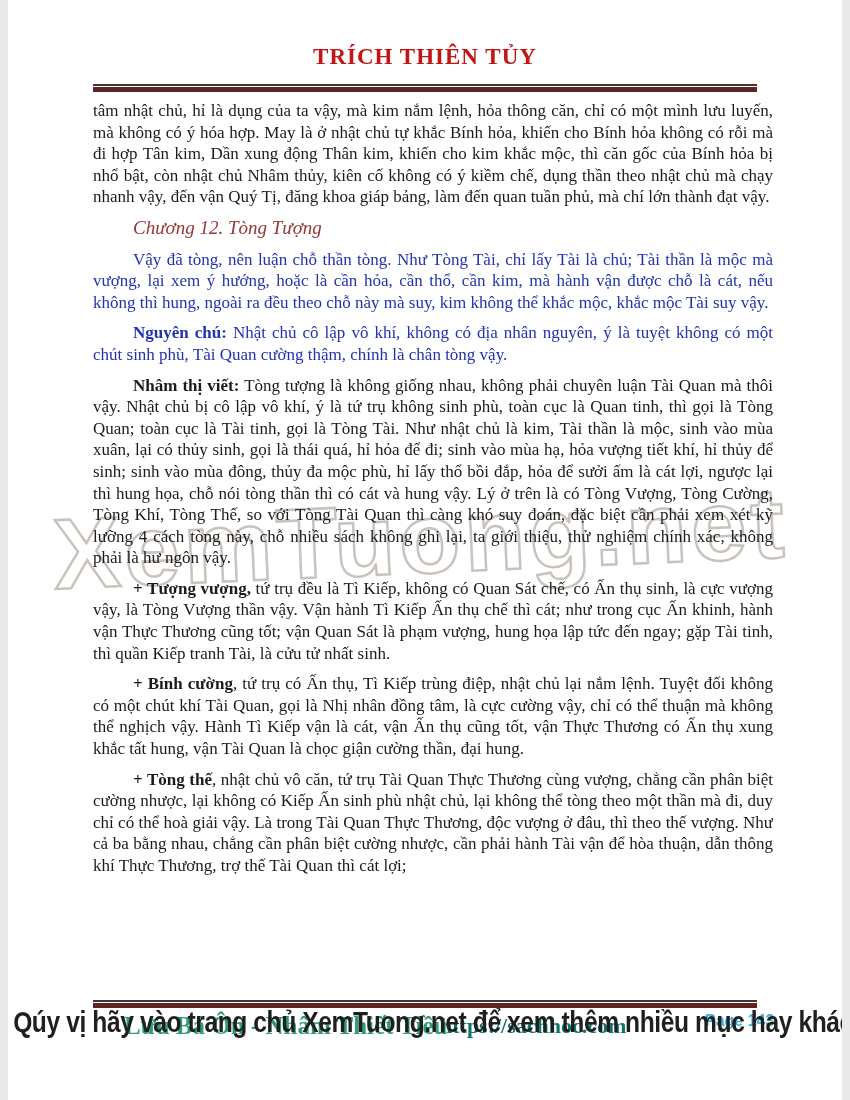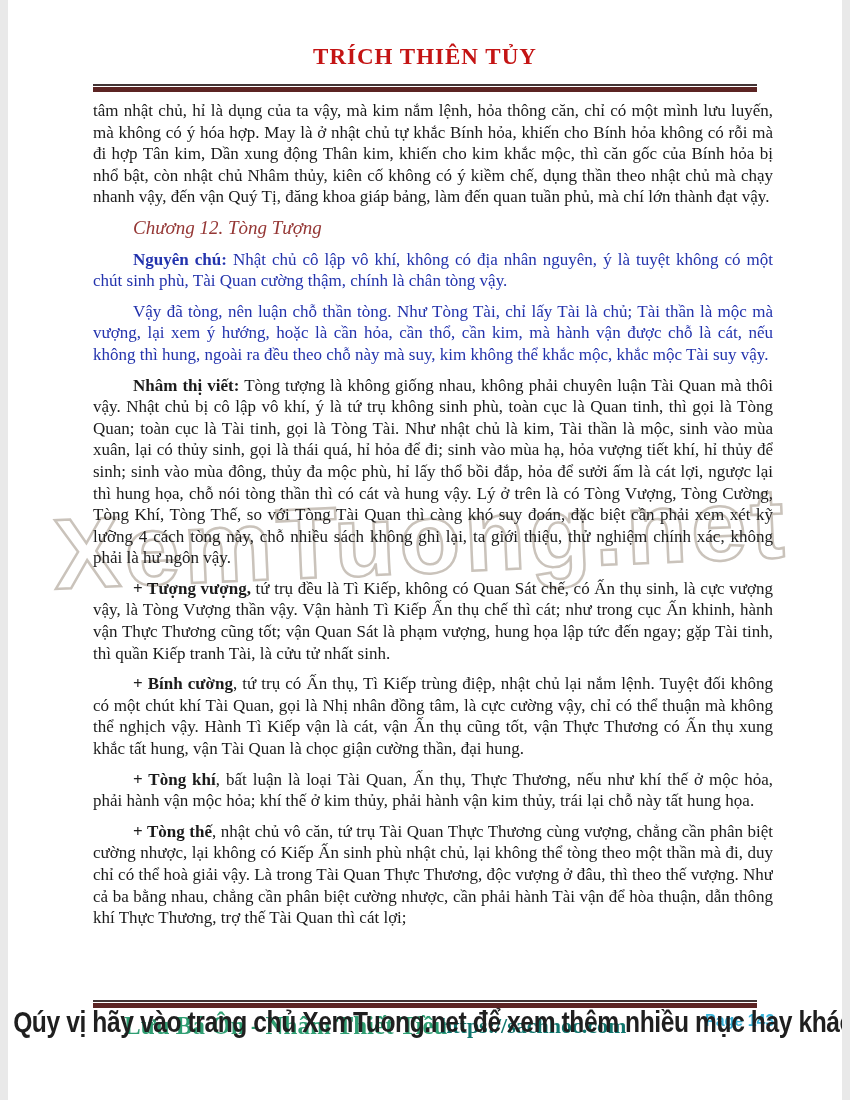--- a/index.html
+++ b/index.html
@@ -102,31 +102,30 @@
   </div>
 
   <div class="watermark">XemTuong.net</div>
 
   <div class="content">
 
     <p class="no-indent"><span>tâm nhật chủ, hỉ là dụng của ta vậy, mà kim nắm lệnh, hỏa thông căn, chỉ có một mình lưu luyến, mà không có ý hóa hợp. May là ở nhật chủ tự khắc Bính hỏa, khiến cho Bính hỏa không có rỗi mà đi hợp Tân kim, Dần xung động Thân kim, khiến cho kim khắc mộc, thì căn gốc của Bính hỏa bị nhổ bật, còn nhật chủ Nhâm thủy, kiên cố không có ý kiềm chế, dụng thần theo nhật chủ mà chạy nhanh vậy, đến vận Quý Tị, đăng khoa giáp bảng, làm đến quan tuần phủ, mà chí lớn thành đạt vậy.</span></p>
 
     <div class="chapter-heading">Chương 12. Tòng Tượng</div>
 
+    <p class="blue"><span>Vậy đã tòng, nên luận chỗ thần tòng. Như Tòng Tài, chỉ lấy Tài là chủ; Tài thần là mộc mà vượng, lại xem ý hướng, hoặc là cần hỏa, cần thổ, cần kim, mà hành vận được chỗ là cát, nếu không thì hung, ngoài ra đều theo chỗ này mà suy, kim không thể khắc mộc, khắc mộc Tài suy vậy.</span></p>
+
     <p class="blue"><span class="lead">Nguyên chú:</span><span> Nhật chủ cô lập vô khí, không có địa nhân nguyên, ý là tuyệt không có một chút sinh phù, Tài Quan cường thậm, chính là chân tòng vậy.</span></p>
-
-    <p class="blue"><span>Vậy đã tòng, nên luận chỗ thần tòng. Như Tòng Tài, chỉ lấy Tài là chủ; Tài thần là mộc mà vượng, lại xem ý hướng, hoặc là cần hỏa, cần thổ, cần kim, mà hành vận được chỗ là cát, nếu không thì hung, ngoài ra đều theo chỗ này mà suy, kim không thể khắc mộc, khắc mộc Tài suy vậy.</span></p>
 
     <p><span class="lead">Nhâm thị viết:</span><span> Tòng tượng là không giống nhau, không phải chuyên luận Tài Quan mà thôi vậy. Nhật chủ bị cô lập vô khí, ý là tứ trụ không sinh phù, toàn cục là Quan tinh, thì gọi là Tòng Quan; toàn cục là Tài tinh, gọi là Tòng Tài. Như nhật chủ là kim, Tài thần là mộc, sinh vào mùa xuân, lại có thủy sinh, gọi là thái quá, hỉ hỏa để đi; sinh vào mùa hạ, hỏa vượng tiết khí, hỉ thủy để sinh; sinh vào mùa đông, thủy đa mộc phù, hỉ lấy thổ bồi đắp, hỏa để sưởi ấm là cát lợi, ngược lại thì hung họa, chỗ nói tòng thần thì có cát và hung vậy. Lý ở trên là có Tòng Vượng, Tòng Cường, Tòng Khí, Tòng Thế, so với Tòng Tài Quan thì càng khó suy đoán, đặc biệt cần phải xem xét kỹ lưỡng 4 cách tòng này, chỗ nhiều sách không ghi lại, ta giới thiệu, thử nghiệm chính xác, không phải là hư ngôn vậy.</span></p>
 
     <p><span class="lead">+ Tượng vượng,</span><span> tứ trụ đều là Tì Kiếp, không có Quan Sát chế, có Ấn thụ sinh, là cực vượng vậy, là Tòng Vượng thần vậy. Vận hành Tì Kiếp Ấn thụ chế thì cát; như trong cục Ấn khinh, hành vận Thực Thương cũng tốt; vận Quan Sát là phạm vượng, hung họa lập tức đến ngay; gặp Tài tinh, thì quần Kiếp tranh Tài, là cửu tử nhất sinh.</span></p>
 
     <p><span class="lead">+ Bính cường</span><span>, tứ trụ có Ấn thụ, Tì Kiếp trùng điệp, nhật chủ lại nắm lệnh. Tuyệt đối không có một chút khí Tài Quan, gọi là Nhị nhân đồng tâm, là cực cường vậy, chỉ có thể thuận mà không thể nghịch vậy. Hành Tì Kiếp vận là cát, vận Ấn thụ cũng tốt, vận Thực Thương có Ấn thụ xung khắc tất hung, vận Tài Quan là chọc giận cường thần, đại hung.</span></p>
 
-    <p><span class="lead">+ Tòng khí</span><span>, bất luận là loại Tài Quan, Ấn thụ, Thực Thương, nếu như khí thế ở mộc hỏa, phải hành vận mộc hỏa; khí thế ở kim thủy, phải hành vận kim thủy, trái lại chỗ này tất hung họa.</span></p>
 
     <p><span class="lead">+ Tòng thế</span><span>, nhật chủ vô căn, tứ trụ Tài Quan Thực Thương cùng vượng, chẳng cần phân biệt cường nhược, lại không có Kiếp Ấn sinh phù nhật chủ, lại không thể tòng theo một thần mà đi, duy chỉ có thể hoà giải vậy. Là trong Tài Quan Thực Thương, độc vượng ở đâu, thì theo thế vượng. Như cả ba bằng nhau, chẳng cần phân biệt cường nhược, cần phải hành Tài vận để hòa thuận, dẫn thông khí Thực Thương, trợ thế Tài Quan thì cát lợi;</span></p>
 
   </div>
 
   <div class="rule rule-footer">
     <div class="thin"></div>
     <div class="thick"></div>
   </div>
 

